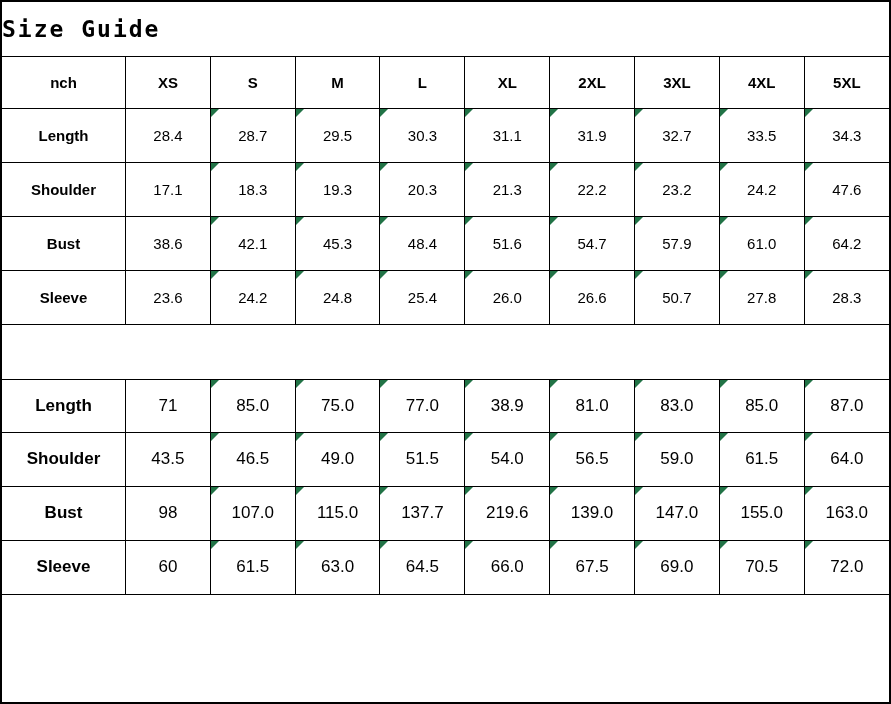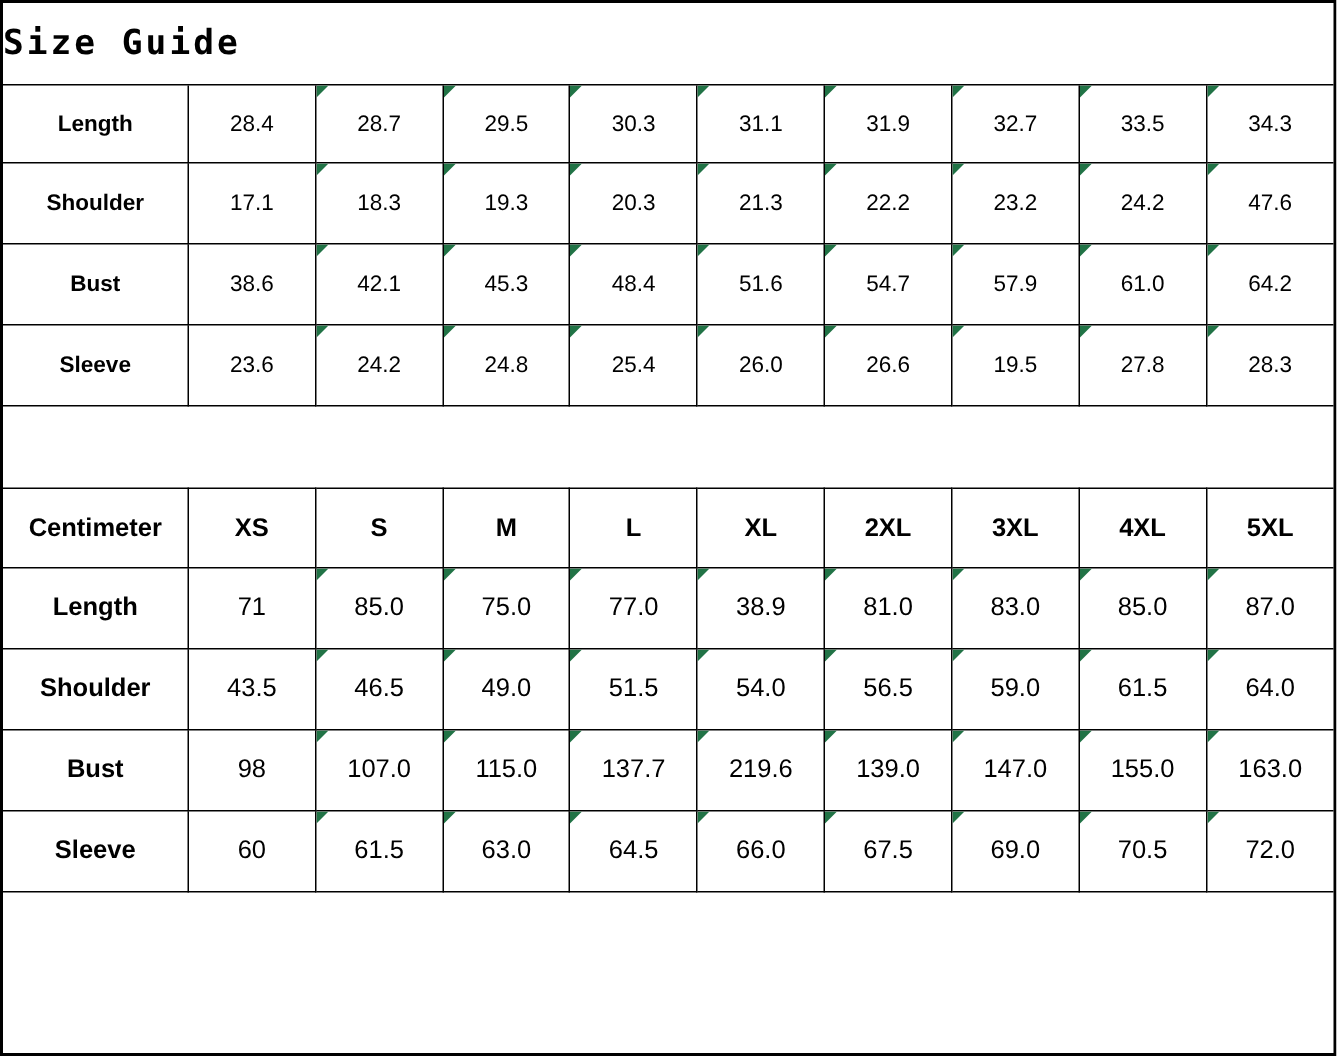--- a/index.html
+++ b/index.html
@@ -52,20 +52,32 @@
 <body>
 
 <div class="page">
   <div class="title-bar">
     <span class="title-text">Size Guide</span>
   </div>
 
   <table class="size-table t-inch">
       <tbody>
         <tr>
+          <th class="lbl">nch</th>
+          <th>XS</th>
+          <th>S</th>
+          <th>M</th>
+          <th>L</th>
+          <th>XL</th>
+          <th>2XL</th>
+          <th>3XL</th>
+          <th>4XL</th>
+          <th>5XL</th>
+        </tr>
+        <tr>
           <td class="lbl">Length</td>
           <td><span>28.4</span></td>
           <td><span class="flag"></span><span>28.7</span></td>
           <td><span class="flag"></span><span>29.5</span></td>
           <td><span class="flag"></span><span>30.3</span></td>
           <td><span class="flag"></span><span>31.1</span></td>
           <td><span class="flag"></span><span>31.9</span></td>
           <td><span class="flag"></span><span>32.7</span></td>
           <td><span class="flag"></span><span>33.5</span></td>
           <td><span class="flag"></span><span>34.3</span></td>
@@ -95,43 +107,31 @@
           <td><span class="flag"></span><span>64.2</span></td>
         </tr>
         <tr>
           <td class="lbl">Sleeve</td>
           <td><span>23.6</span></td>
           <td><span class="flag"></span><span>24.2</span></td>
           <td><span class="flag"></span><span>24.8</span></td>
           <td><span class="flag"></span><span>25.4</span></td>
           <td><span class="flag"></span><span>26.0</span></td>
           <td><span class="flag"></span><span>26.6</span></td>
-          <td><span class="flag"></span><span>19.5</span></td>
+          <td><span class="flag"></span><span>50.7</span></td>
           <td><span class="flag"></span><span>27.8</span></td>
           <td><span class="flag"></span><span>28.3</span></td>
         </tr>
       </tbody>
     </table>
 
   <div class="spacer"></div>
 
   <table class="size-table t-cm">
       <tbody>
-        <tr>
-          <th class="lbl">Centimeter</th>
-          <th>XS</th>
-          <th>S</th>
-          <th>M</th>
-          <th>L</th>
-          <th>XL</th>
-          <th>2XL</th>
-          <th>3XL</th>
-          <th>4XL</th>
-          <th>5XL</th>
-        </tr>
         <tr>
           <td class="lbl">Length</td>
           <td><span>71</span></td>
           <td><span class="flag"></span><span>85.0</span></td>
           <td><span class="flag"></span><span>75.0</span></td>
           <td><span class="flag"></span><span>77.0</span></td>
           <td><span class="flag"></span><span>38.9</span></td>
           <td><span class="flag"></span><span>81.0</span></td>
           <td><span class="flag"></span><span>83.0</span></td>
           <td><span class="flag"></span><span>85.0</span></td>

